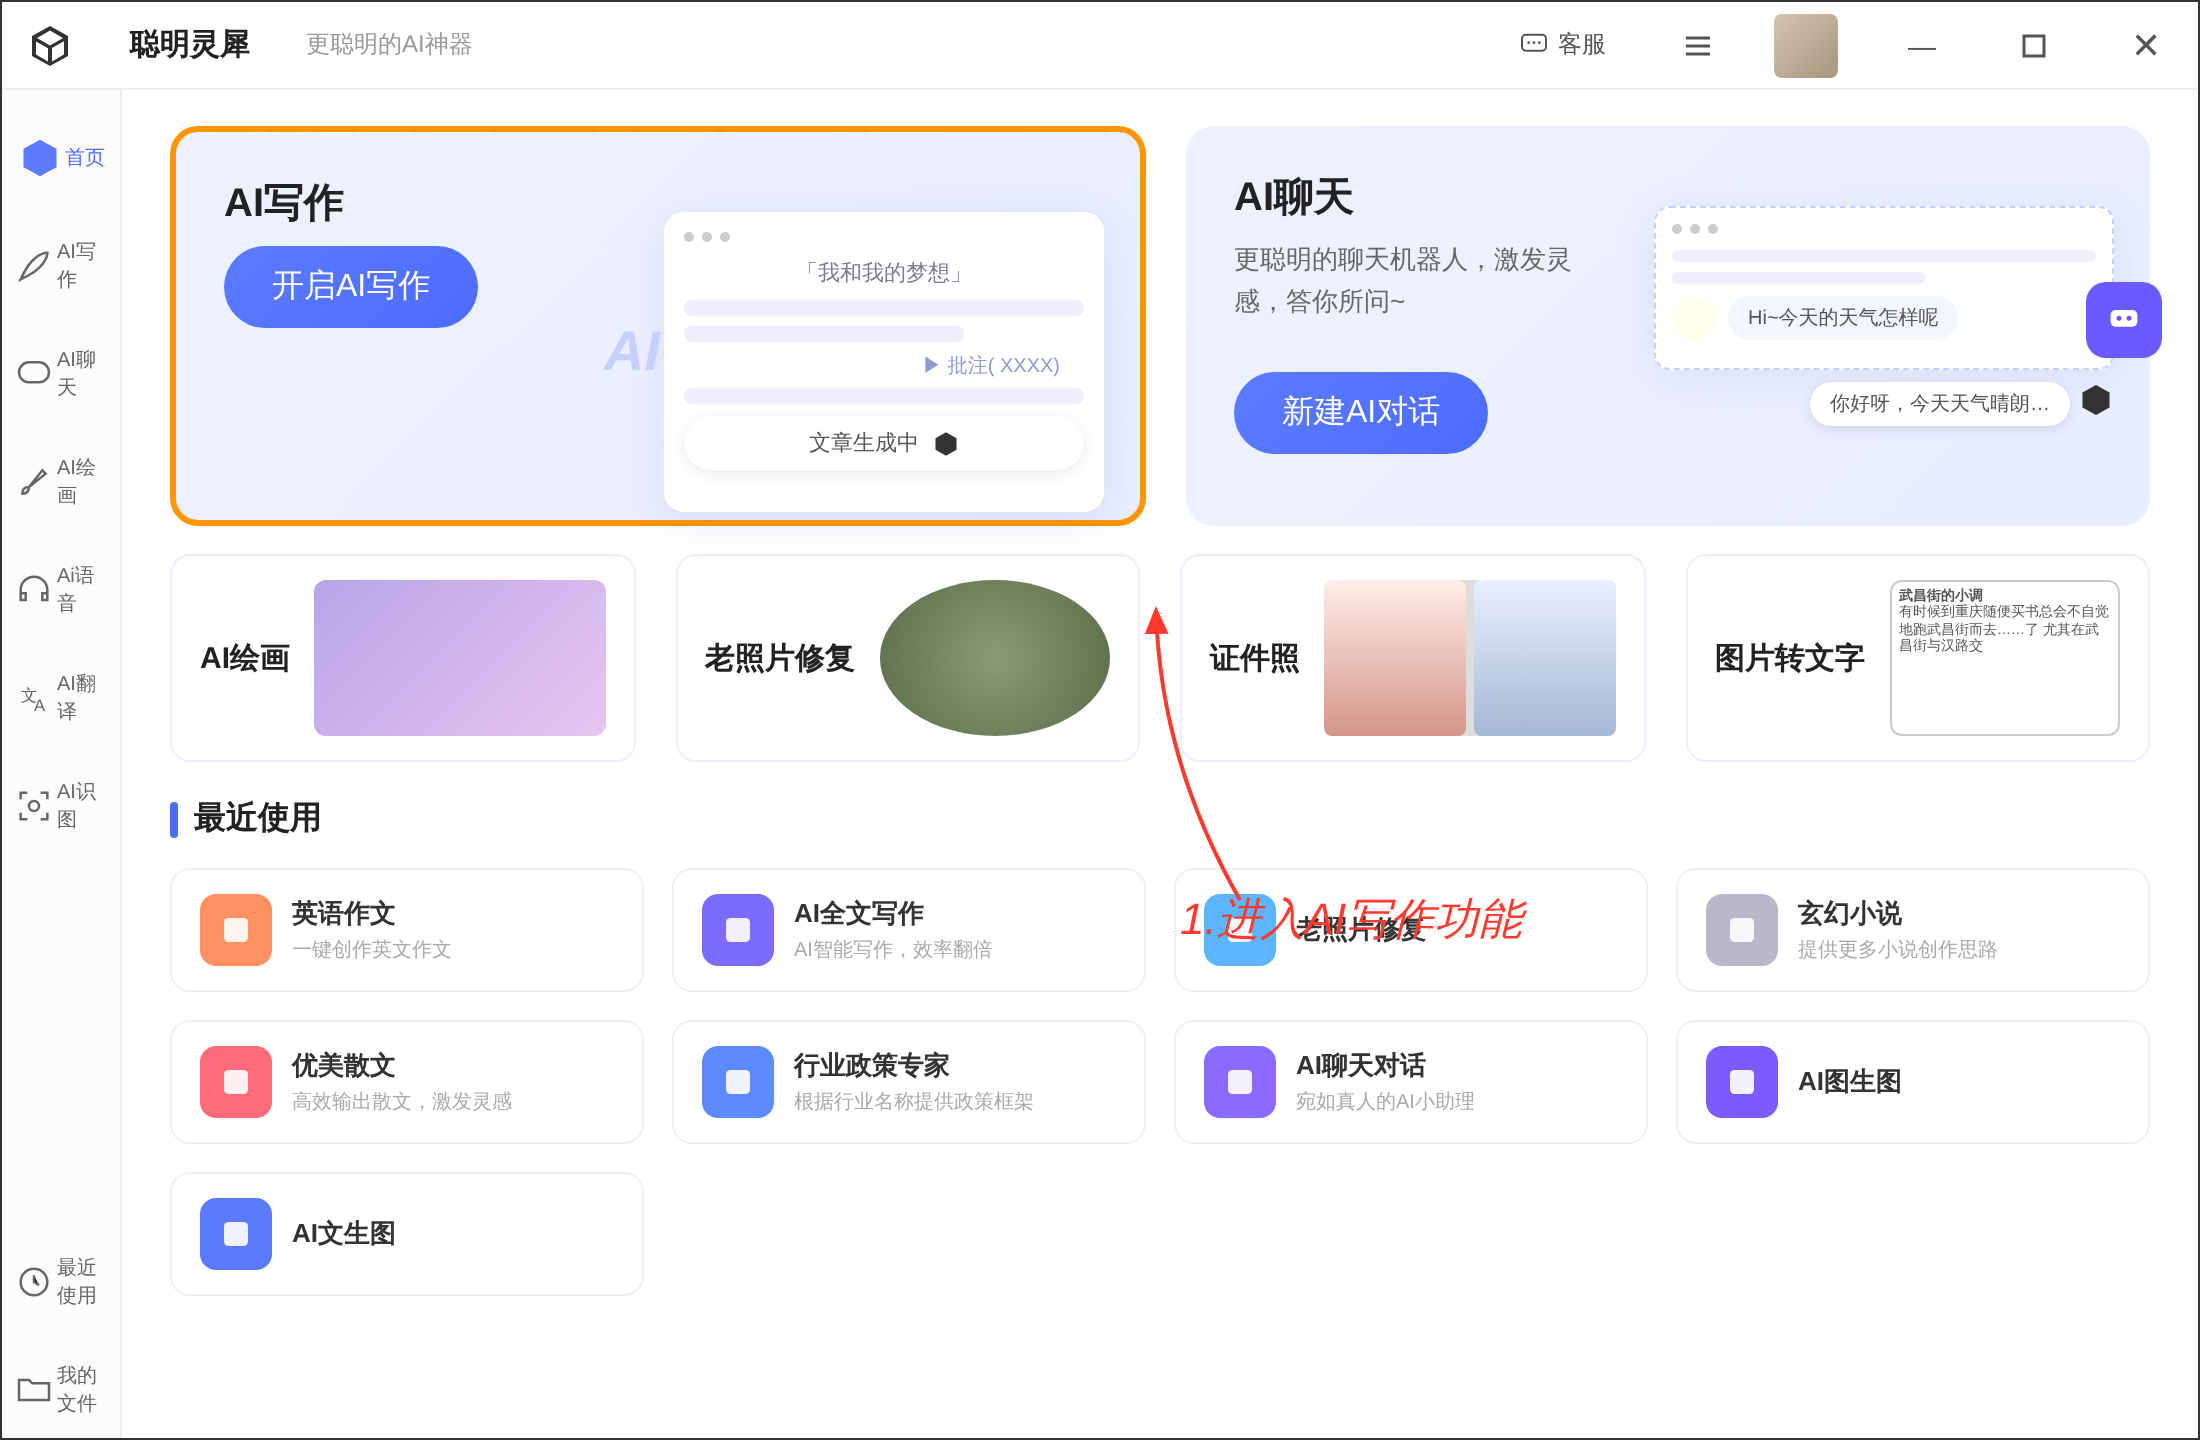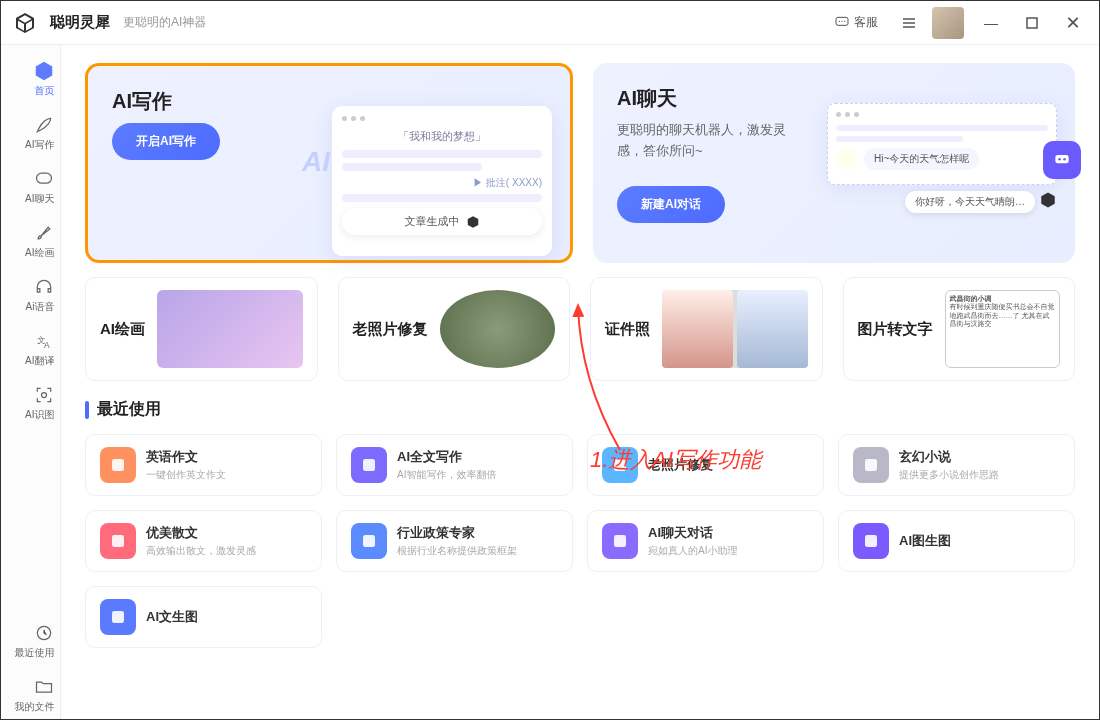--- a/index.html
+++ b/index.html
@@ -1,51 +1,51 @@
 <!DOCTYPE html>
 <html><head>
 <meta charset="utf-8">
 <style>
 *{box-sizing:border-box;margin:0;padding:0;font-family:-apple-system,BlinkMacSystemFont,"Segoe UI","Microsoft YaHei",sans-serif}
 body{background:#f5f6fa;width:1100px;height:720px;overflow:hidden;position:relative}
 .window{width:1100px;height:720px;background:#fff;border:1px solid #333;display:flex;flex-direction:column}
-.titlebar{height:44px;display:flex;align-items:center;padding:0 12px;border-bottom:1px solid #eee;gap:13px}
+.titlebar{height:44px;display:flex;align-items:center;padding:0 12px;border-bottom:1px solid #eee;gap:28px}
 .logo{width:24px;height:24px;display:flex;align-items:center;justify-content:center}
 .app-name{font-weight:700;font-size:15px;color:#222}
 .app-sub{font-size:12px;color:#999}
 .titlebar-spacer{flex:1}
 .kefu-btn{display:flex;gap:4px;font-size:12px;color:#555;padding:4px 8px;border-radius:4px;cursor:pointer}
 .kefu-btn svg{width:16px;height:16px}
 .menu-icon,.avatar,.win-btn{display:flex;align-items:center;justify-content:center;cursor:pointer}
 .menu-icon{width:20px}
 .avatar{width:32px;height:32px;border-radius:4px;background:linear-gradient(135deg,#d4c5b0,#a89580);overflow:hidden}
 .win-btn{width:28px;height:28px;font-size:14px;color:#555}
 .win-btn.close{font-size:18px}
 .body{flex:1;display:flex;overflow:hidden}
 .sidebar{width:60px;border-right:1px solid #eee;display:flex;flex-direction:column;align-items:center;padding-top:10px;gap:6px;background:#fcfcfd}
-.nav-item{width:48px;height:48px;display:flex;flex-direction:column;align-items:flex-end;justify-content:center;gap:2px;border-radius:8px;cursor:pointer;color:#666}
+.nav-item{width:48px;height:48px;display:flex;flex-direction:row;align-items:center;justify-content:center;gap:2px;border-radius:8px;cursor:pointer;color:#666}
 .nav-item.active{color:#4d6bff}
 .nav-item .ico{width:22px;height:22px;display:flex;align-items:center;justify-content:center}
 .nav-item .lbl{font-size:10px}
 .nav-spacer{flex:1}
 .main{flex:1;overflow-y:auto;padding:18px 24px}
 .hero-row{display:flex;gap:20px;margin-bottom:14px}
 .hero-card{flex:1;background:linear-gradient(135deg,#eef2ff 0%,#e8edff 100%);border-radius:14px;padding:22px 24px;position:relative;min-height:200px}
 .hero-highlight{border:3px solid #ff9500;border-radius:14px}
 .hero-title{font-size:20px;font-weight:700;color:#222;margin-bottom:8px}
 .hero-desc{font-size:13px;color:#666;line-height:1.6;margin-bottom:24px;max-width:180px}
-.hero-btn{background:linear-gradient(135deg,#5b7cff,#4d6bff);color:#fff;font-size:12px;font-weight:700;padding:10px 24px;border-radius:22px;border:none;cursor:pointer}
+.hero-btn{background:linear-gradient(135deg,#5b7cff,#4d6bff);color:#fff;font-size:16px;font-weight:400;padding:10px 24px;border-radius:22px;border:none;cursor:pointer}
 .hero-preview{position:absolute;right:18px;top:40px;width:220px;height:150px;background:#fff;border-radius:10px;box-shadow:0 4px 20px rgba(80,100,200,.12);padding:10px}
 .preview-dots{display:flex;gap:4px;margin-bottom:8px}
 .preview-dots span{width:5px;height:5px;border-radius:50%;background:#ccc}
 .preview-title{font-size:11px;color:#7a7a9a;text-align:center;margin-bottom:6px}
 .preview-line{height:8px;background:#eef;border-radius:4px;margin-bottom:5px}
-.preview-note{font-size:10px;color:#8b9bcc;text-align:right;margin:4px 0}
+.preview-note{font-size:10px;color:#8b9bcc;text-align:right;margin:4px 12px}
 .preview-status{display:flex;align-items:center;justify-content:center;gap:6px;background:#fff;border-radius:16px;padding:6px;font-size:11px;color:#555;box-shadow:0 2px 8px rgba(0,0,0,.08);margin-top:6px}
-.ai-badge{position:absolute;left:-30px;top:40px;font-size:28px;font-weight:800;color:#c5d0ff;font-style:italic}
+.ai-badge{position:absolute;left:-30px;top:54px;font-size:28px;font-weight:800;color:#c5d0ff;font-style:italic}
 .chat-preview{position:absolute;right:18px;top:40px;width:230px}
 .chat-window{background:#fff;border-radius:8px;padding:8px;box-shadow:0 4px 20px rgba(80,100,200,.1);border:1px dashed #c5d0ff}
 .chat-row{display:flex;align-items:center;gap:6px;margin:6px 0}
 .chat-avatar{width:22px;height:22px;border-radius:50%;background:#ffe}
 .chat-bubble{background:#f4f6ff;border-radius:12px;padding:4px 10px;font-size:10px;color:#555}
 .chat-reply{display:flex;justify-content:flex-end;margin-top:6px}
 .chat-reply .chat-bubble{background:#fff;box-shadow:0 2px 6px rgba(0,0,0,.1)}
 .float-chat{position:absolute;right:-6px;top:78px;width:38px;height:38px;background:#6b5bff;border-radius:10px;display:flex;align-items:center;justify-content:center;color:#fff}
 .feature-row{display:flex;gap:20px;margin-bottom:18px}
 .feature-card{flex:1;background:#fff;border:1px solid #eef;border-radius:10px;padding:12px 14px;display:flex;align-items:center;gap:12px;cursor:pointer;min-height:100px}

